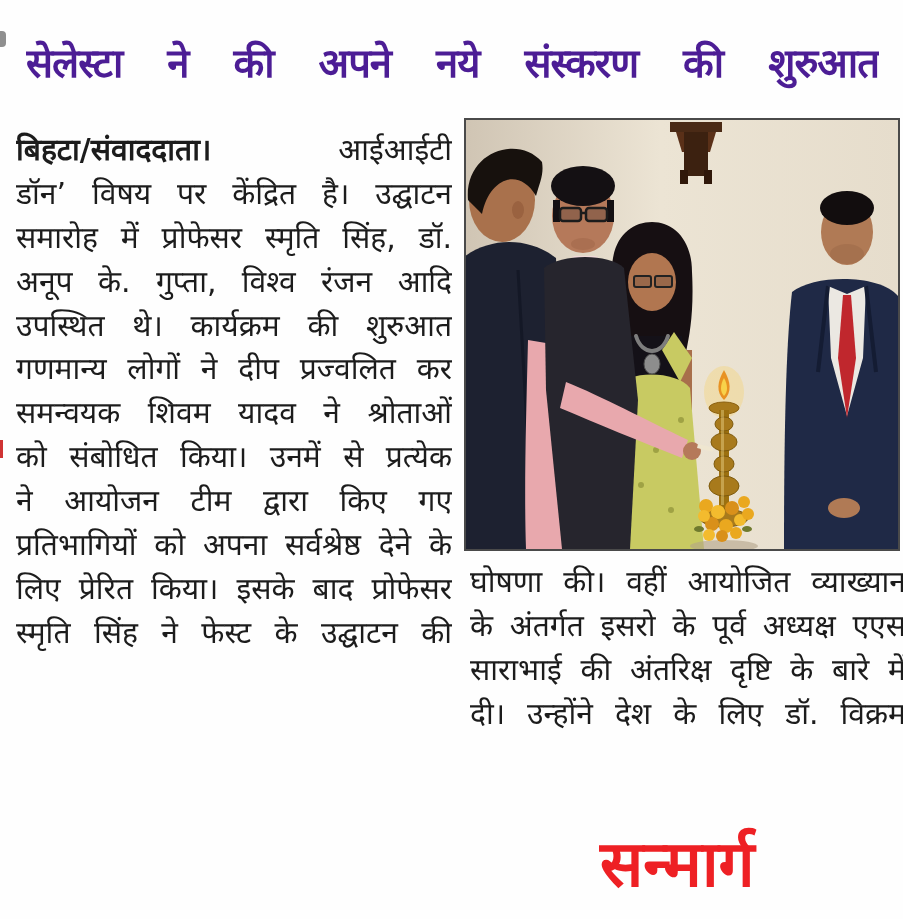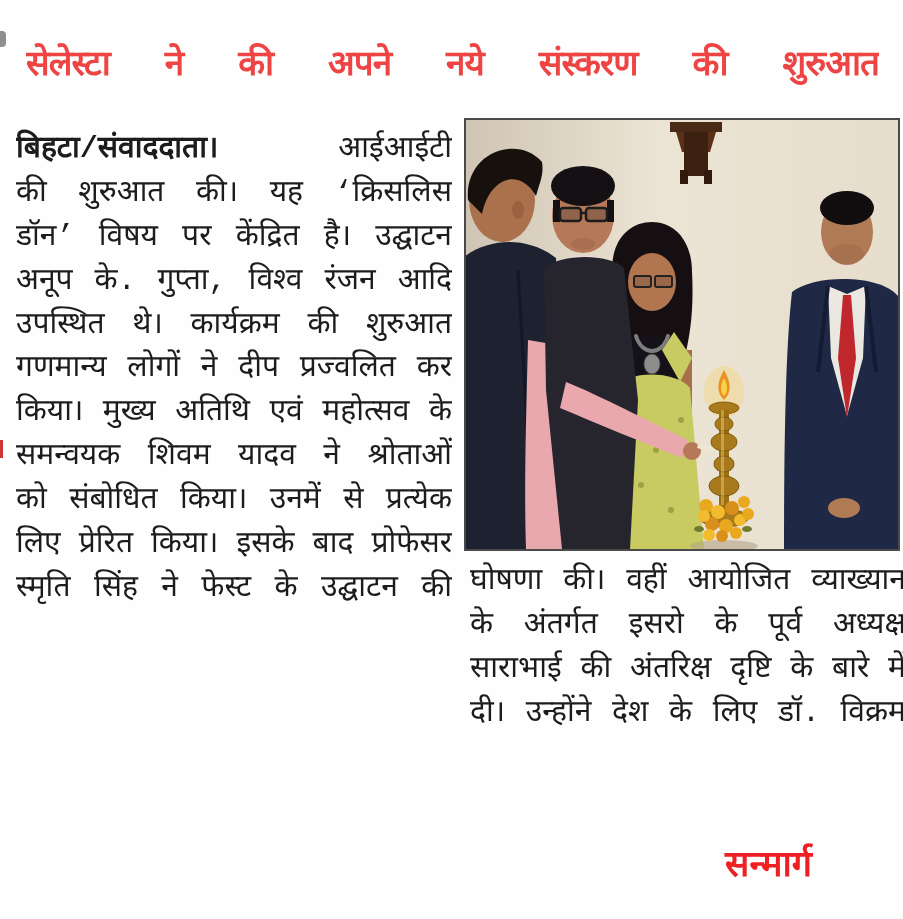--- a/index.html
+++ b/index.html
@@ -2,41 +2,41 @@
 <html><head>
 <meta charset="utf-8">
 <style>
   html,body{margin:0;padding:0;background:#ffffff;}
   .page{
     position:relative;width:903px;height:919px;background:#fefefe;overflow:hidden;
     font-family:"DejaVu Sans","Liberation Sans",sans-serif;
   }
   .headline{
     position:absolute;left:26px;top:20px;width:853px;height:86px;
-    font-size:35px;font-weight:700;color:#ef4444;line-height:86px;
+    font-size:40px;font-weight:700;color:#4c1d95;line-height:86px;
     text-align:justify;text-align-last:justify;overflow:hidden;
     letter-spacing:-1px;
   }
   .col{position:absolute;width:436px;color:#1c1c1c;font-size:30px;}
   .col-left{left:16px;top:128px;}
   .col-right{left:463px;top:560px;margin-left:7px;}
   .line{
     height:43.9px;line-height:43.9px;overflow:hidden;
-    text-align:justify;text-align-last:justify;font-family:Liberation Mono, monospace;
+    text-align:justify;text-align-last:justify;
   }
   .line.align-left{text-align-last:left;}
   .bold{font-weight:700;}
   .photo{
     position:absolute;left:464px;top:118px;width:436px;height:433px;
     border:2px solid #4a4a4a;box-sizing:border-box;background:#d8cec0;
   }
   .photo svg{display:block;width:100%;height:100%;}
   .masthead{
     position:absolute;left:600px;top:832px;width:212px;height:64px;
-    font-size:36px;line-height:64px;font-weight:700;color:#ee2024;text-align:right;
+    font-size:64px;line-height:64px;font-weight:700;color:#ee2024;text-align:left;
   }
   .artifact-gray{
     position:absolute;left:0;top:31px;width:6px;height:16px;background:#8f8f8f;
     border-radius:0 4px 4px 0;
   }
   .artifact-red{
     position:absolute;left:0;top:440px;width:3px;height:18px;background:#cf3333;
   }
 </style>
 </head>
@@ -154,28 +154,29 @@
             <circle cx="243" cy="415" r="6" fill="#f3bb2e"></circle>
           <ellipse cx="233" cy="409" rx="5" ry="3" fill="#6f7a2e"></ellipse>
             <ellipse cx="281" cy="409" rx="5" ry="3" fill="#6f7a2e"></ellipse>
         </g>
       </g>
     </svg>
   </div>
 
   <div class="col col-left">
     <div class="line"><span class="bold">बिहटा/संवाददाता।</span> <span>आईआईटी</span></div>
-    <div class="line">की शुरुआत की। यह ‘क्रिसलिस</div>
     <div class="line">डॉन’ विषय पर केंद्रित है। उद्घाटन</div>
+    <div class="line">समारोह में प्रोफेसर स्मृति सिंह, डॉ.</div>
     <div class="line">अनूप के. गुप्ता, विश्व रंजन आदि</div>
     <div class="line">उपस्थित थे। कार्यक्रम की शुरुआत</div>
     <div class="line">गणमान्य लोगों ने दीप प्रज्वलित कर</div>
-    <div class="line">किया। मुख्य अतिथि एवं महोत्सव के</div>
     <div class="line">समन्वयक शिवम यादव ने श्रोताओं</div>
     <div class="line">को संबोधित किया। उनमें से प्रत्येक</div>
+    <div class="line">ने आयोजन टीम द्वारा किए गए</div>
+    <div class="line">प्रतिभागियों को अपना सर्वश्रेष्ठ देने के</div>
     <div class="line">लिए प्रेरित किया। इसके बाद प्रोफेसर</div>
     <div class="line">स्मृति सिंह ने फेस्ट के उद्घाटन की</div>
   </div>
 
   <div class="col col-right">
     <div class="line">घोषणा की। वहीं आयोजित व्याख्यान</div>
     <div class="line">के अंतर्गत इसरो के पूर्व अध्यक्ष एएस</div>
     <div class="line">साराभाई की अंतरिक्ष दृष्टि के बारे में</div>
     <div class="line">दी। उन्होंने देश के लिए डॉ. विक्रम</div>
   </div>

